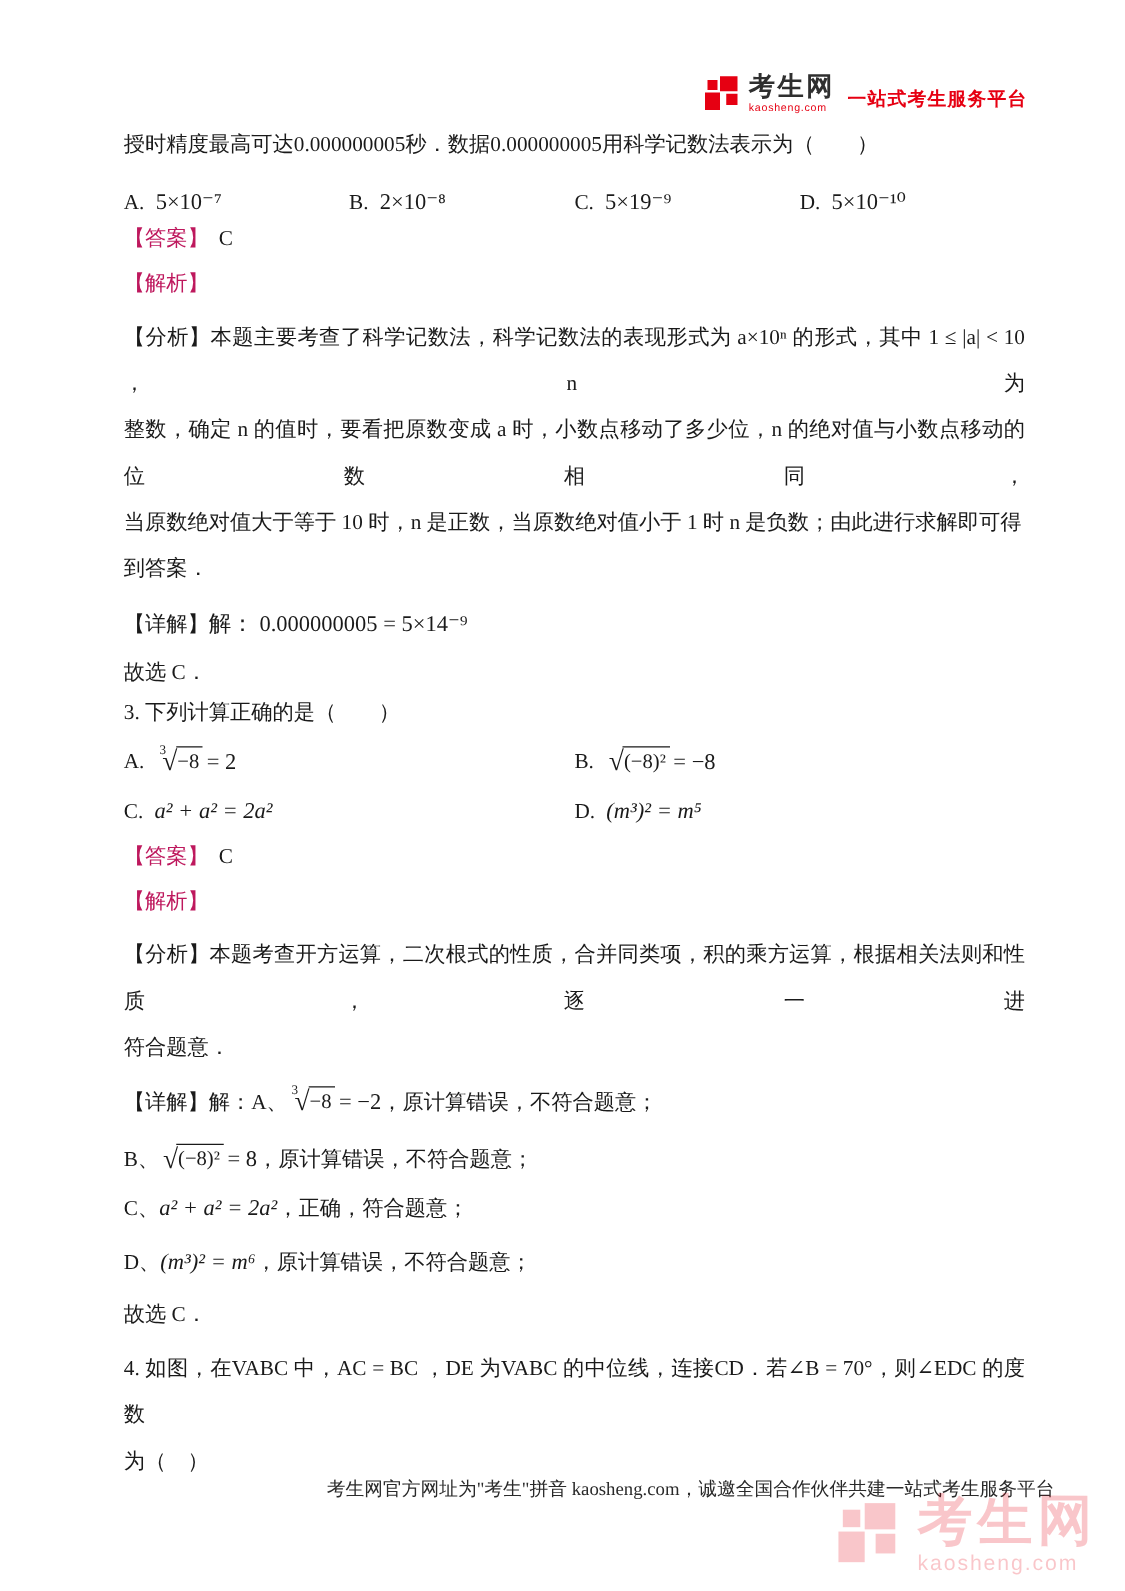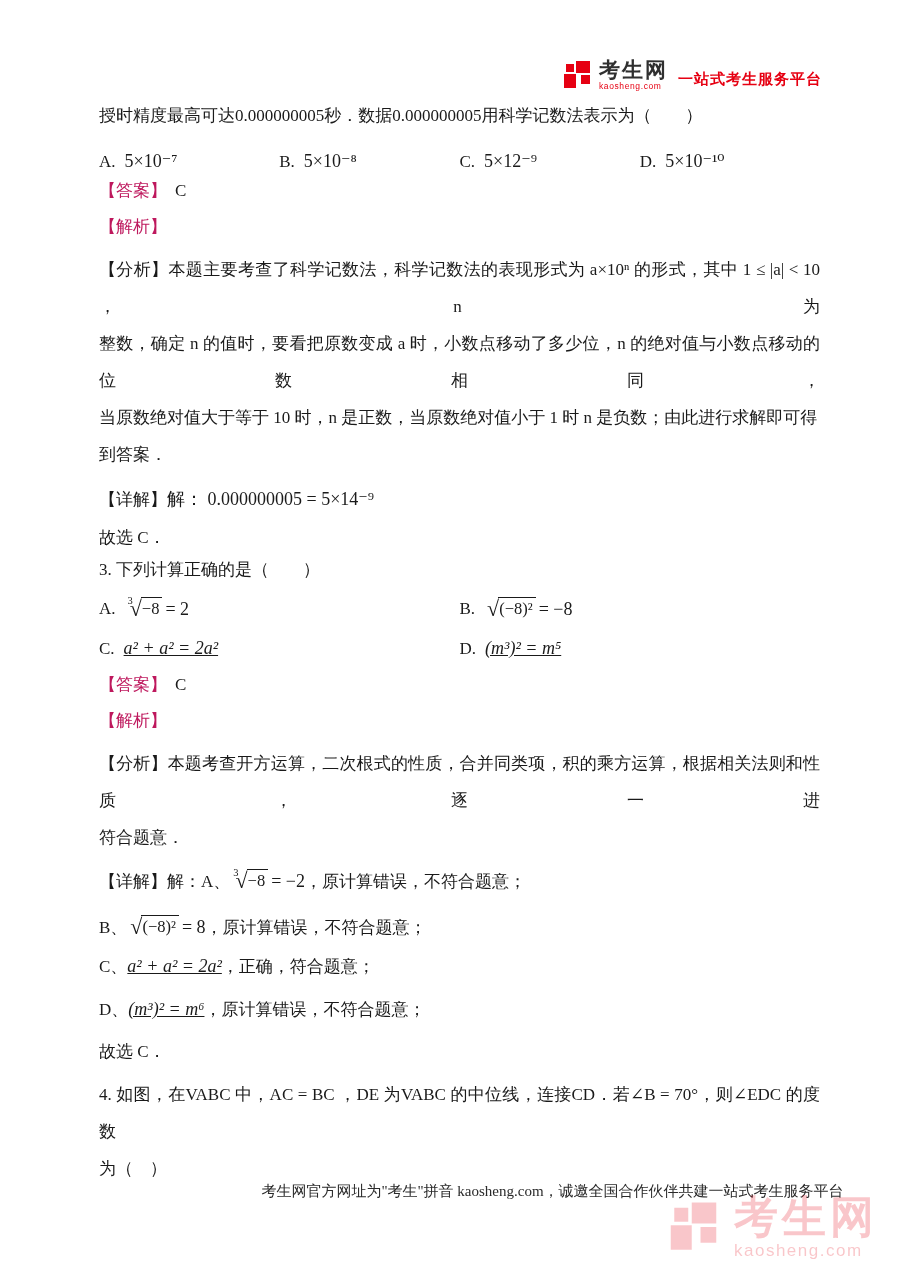--- a/index.html
+++ b/index.html
@@ -37,21 +37,21 @@
   .tag-blue { color:#be185d; }
   .sp { display:inline-block; width:8px; }
 
   .optrow4 { display:flex; line-height:26px; }
   .optrow4 .opt { width:183px; }
   .optrow2 { display:flex; }
   .optrow2 .opt { width:365px; display:flex; align-items:center; }
   .tallrow { height:42px; display:flex; align-items:center; }
   .lbl { margin-right:9px; }
   .formula { font-size:18px; }
-  .ital { font-style:italic;text-decoration:underline; }
+  .ital { font-style:italic; }
 
   
   .rad { display:inline-flex; align-items:flex-start; margin:0 3px; }
   .rad .idx { font-size:10.5px; position:relative; top:-2px; margin-right:-3px; z-index:1; }
   .rad .sign { font-size:22px; line-height:1.05; }
   .rad .vinc { border-top:1.3px solid #1a1a1a; line-height:1.25; font-size:16.5px; padding:1px 3px 0 1px; margin-left:-1px; }
 
   
   .mb-a { margin-bottom:20px; }
   .mb-b { margin-bottom:4px; }
@@ -102,24 +102,24 @@
 
 <div class="main">
 
   <div class="line mb-a">授时精度最高可达0.000000005秒．数据0.000000005用科学记数法表示为（　　）</div>
 
   <div class="optrow4 mb-b">
     <div class="opt">
       <span class="lbl">A.</span><span class="formula">5×10⁻⁷</span>
     </div>
     <div class="opt">
-      <span class="lbl">B.</span><span class="formula">5×10⁻⁸</span>
-    </div>
-    <div class="opt">
-      <span class="lbl">C.</span><span class="formula">5×12⁻⁹</span>
+      <span class="lbl">B.</span><span class="formula">2×10⁻⁸</span>
+    </div>
+    <div class="opt">
+      <span class="lbl">C.</span><span class="formula">5×19⁻⁹</span>
     </div>
     <div class="opt">
       <span class="lbl">D.</span><span class="formula">5×10⁻¹⁰</span>
     </div>
   </div>
 
   <div class="line mb-c">
     <span class="tag-blue">【答案】</span><span class="sp"></span><span>C</span>
   </div>
   <div class="line mb-c">

